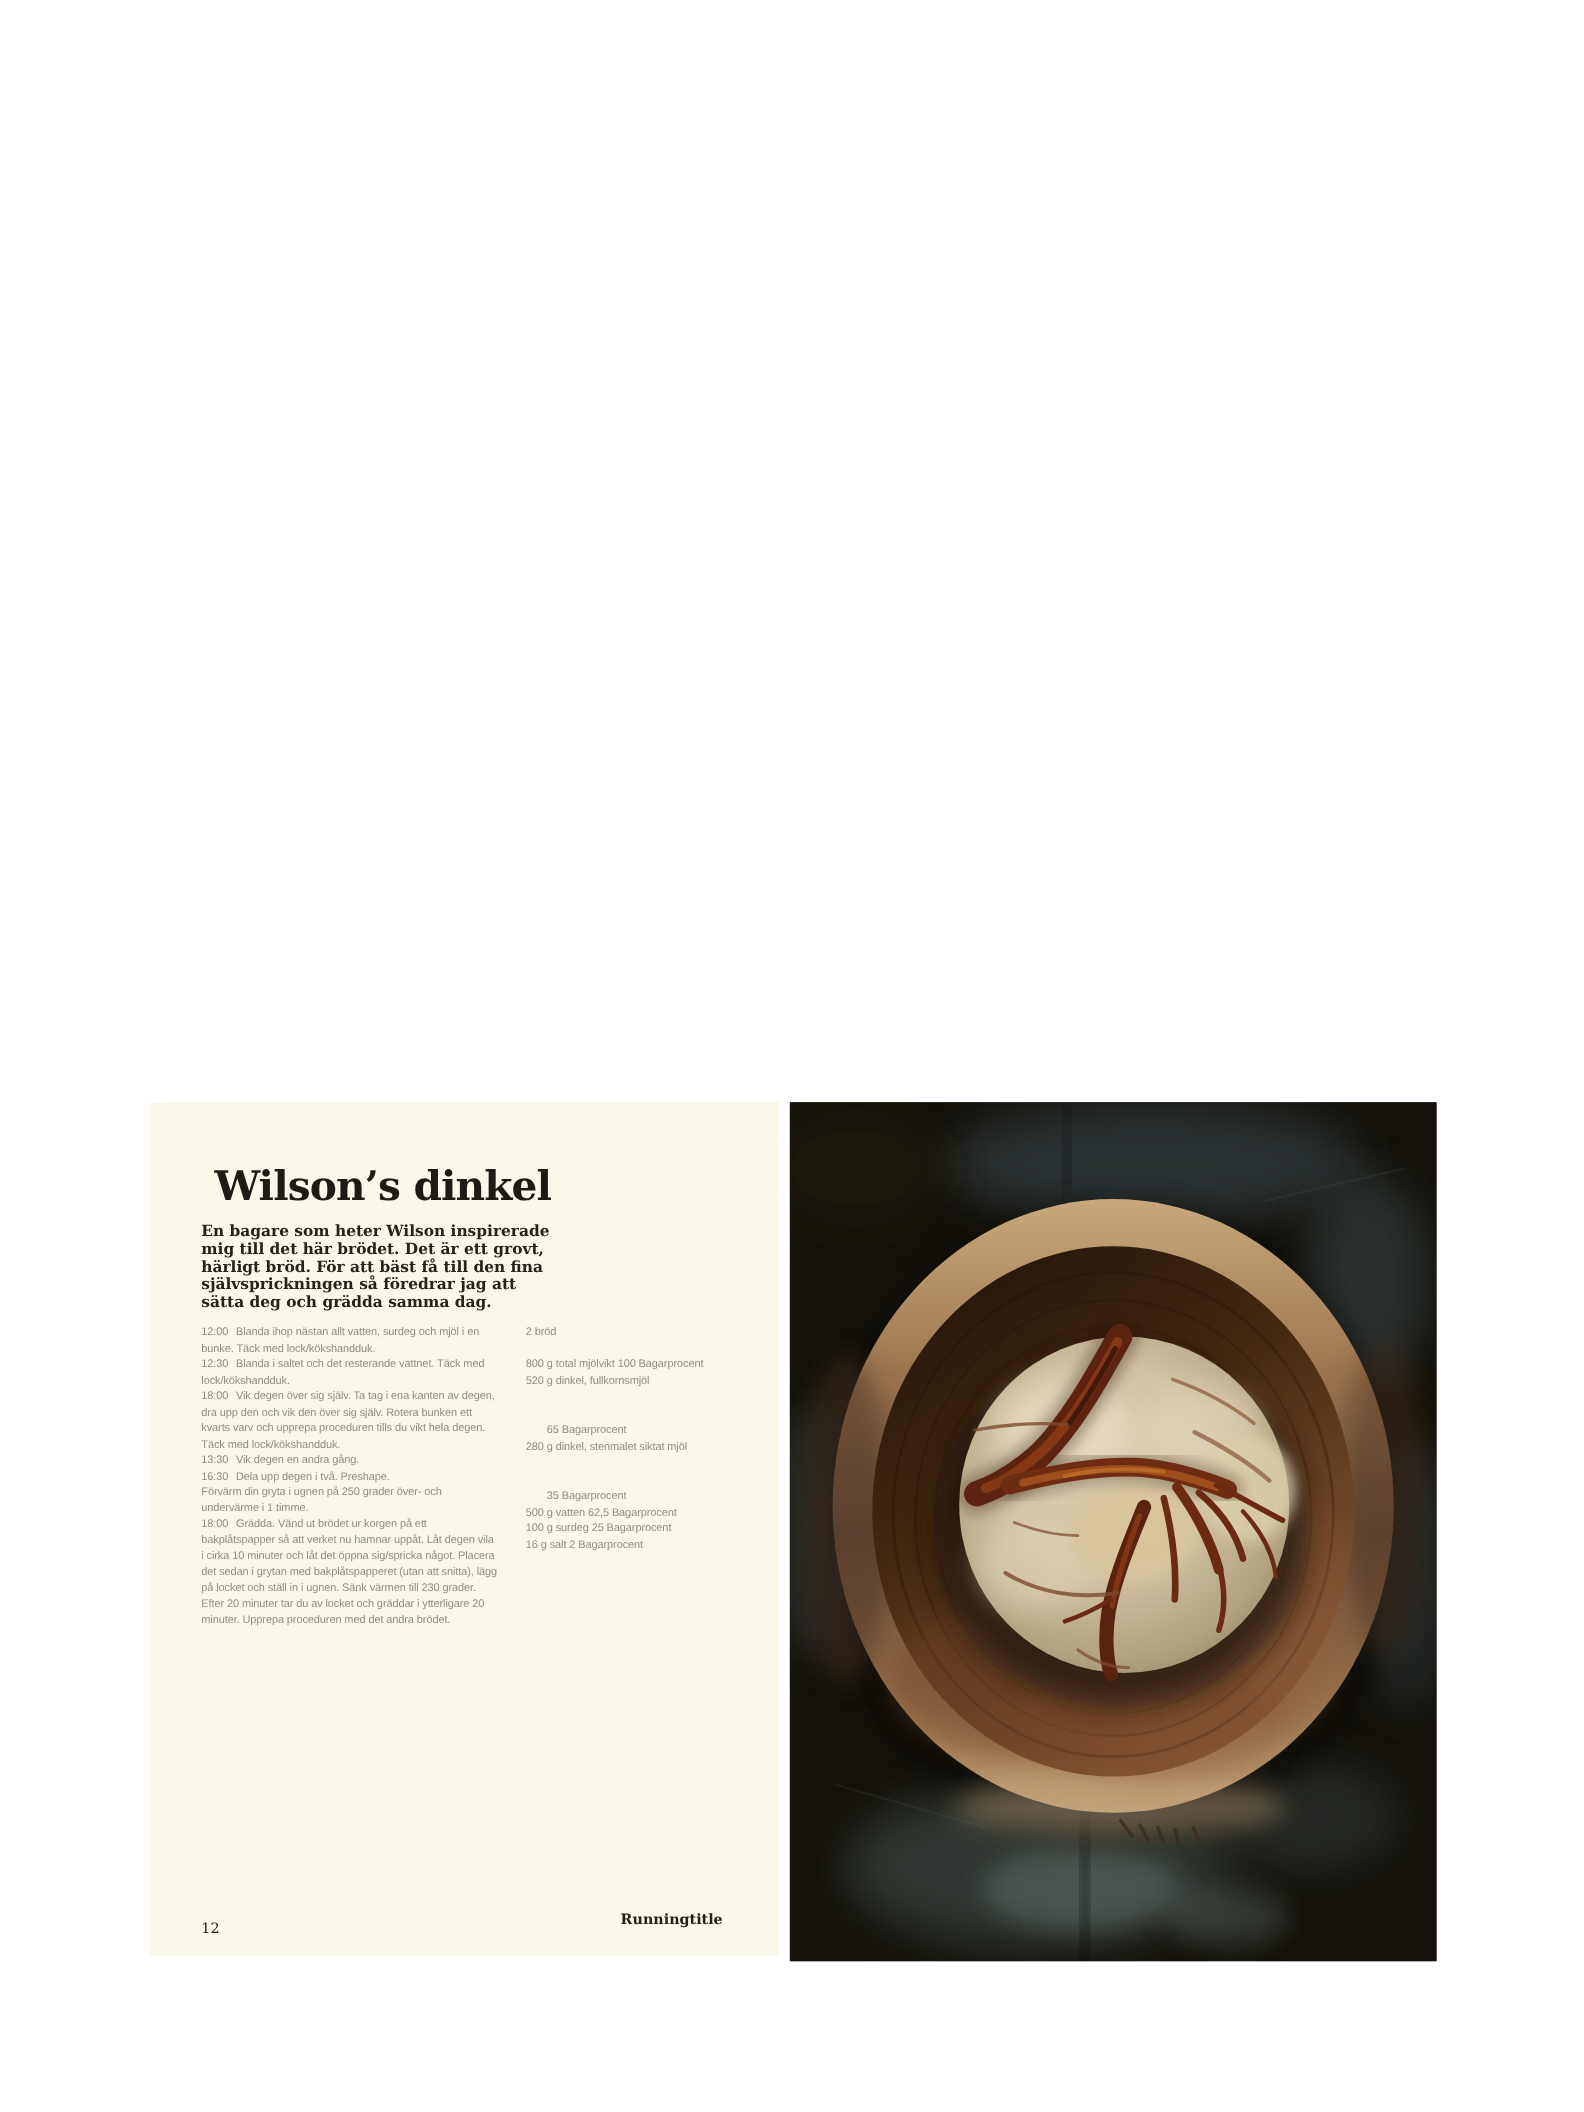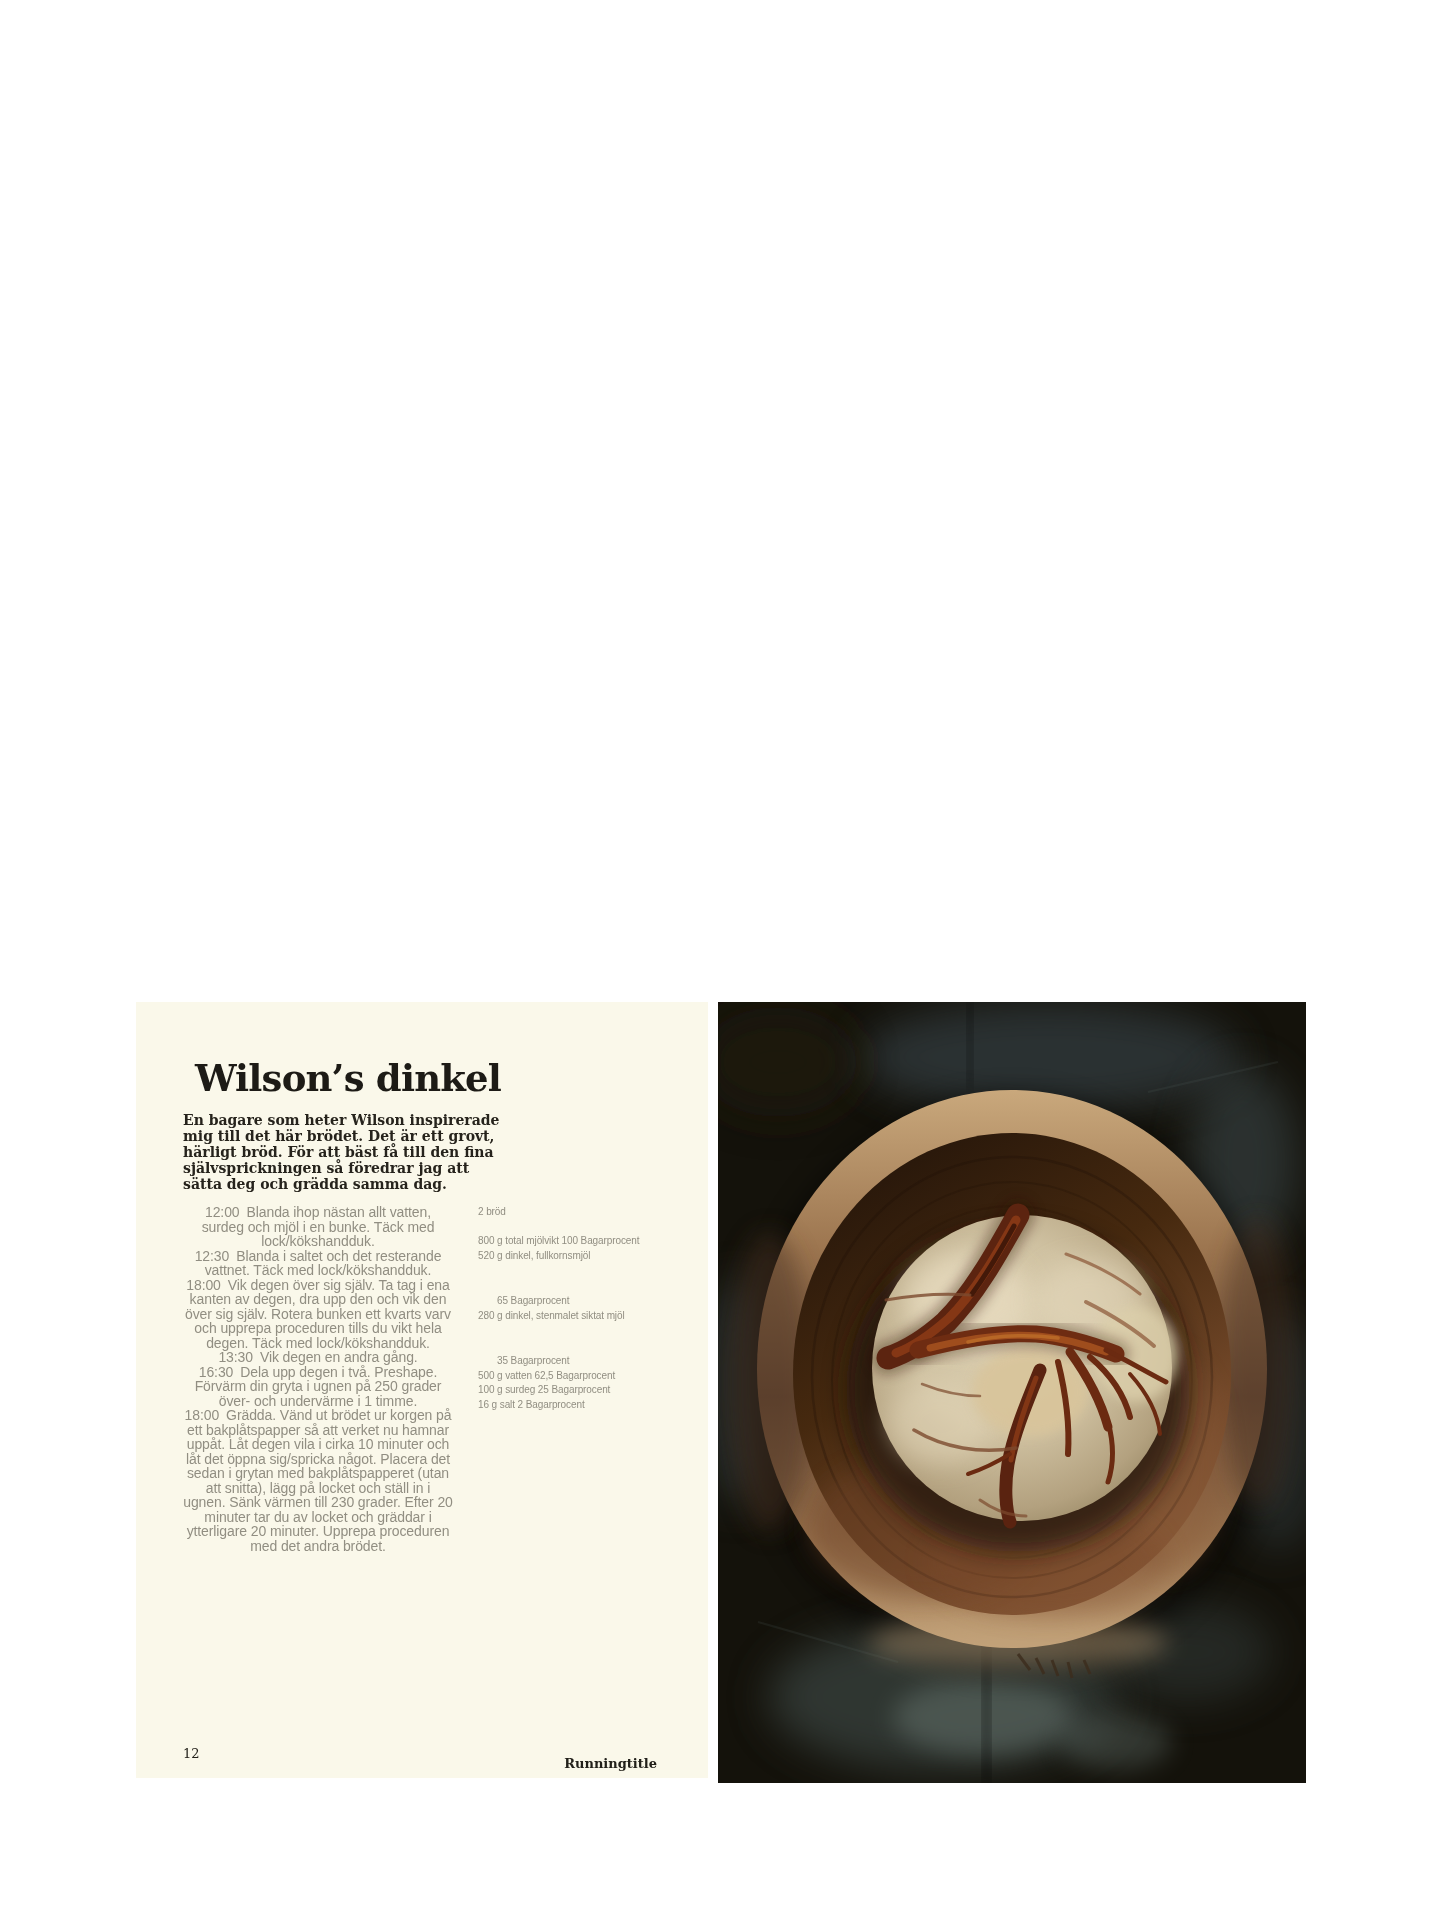--- a/index.html
+++ b/index.html
@@ -24,38 +24,38 @@
     color:#1d1b16;
   }
   .recipe-intro{
     position:absolute;left:47px;top:110px;width:322px;margin:0;
     font-family:"DejaVu Serif","Liberation Serif",serif;
     font-weight:700;font-size:14px;line-height:16px;
     color:#26231c;
   }
   .col-steps{
     position:absolute;left:47px;top:203px;width:270px;
-    font-size:14px;line-height:14.5px;letter-spacing:-0.1px;color:#918e82;text-align:center;
+    font-size:10px;line-height:14.5px;letter-spacing:-0.1px;color:#918e82;
   }
   .col-steps p{margin:0;}
   .step-time{display:inline-block;margin-right:7px;}
   .col-ingredients{
     position:absolute;left:342px;top:203px;width:200px;
     font-size:10px;line-height:14.5px;letter-spacing:-0.1px;color:#918e82;
   }
   .yield-line{margin:0 0 14.5px 0;}
   .col-ingredients p.ing{margin:0;}
   .col-ingredients p.ing.indent{padding-left:19px;margin-top:31px;}
   .footer-page-number{
     position:absolute;left:47px;bottom:17px;margin:0;
     font-family:"DejaVu Serif","Liberation Serif",serif;
     font-weight:400;font-size:13px;color:#22201a;
   }
   .footer-running-title{
-    position:absolute;right:51px;bottom:7px;margin:0;
+    position:absolute;right:51px;bottom:25px;margin:0;
     font-family:"DejaVu Serif","Liberation Serif",serif;
     font-weight:700;font-size:13px;color:#22201a;
   }
 </style>
 </head>
 <body>
 
 <div class="left-page">
   <h1 class="recipe-title">Wilson’s dinkel</h1>
   <p class="recipe-intro">En bagare som heter Wilson inspirerade mig till det här brödet. Det är ett grovt, härligt bröd. För att bäst få till den fina självsprickningen så föredrar jag att sätta deg och grädda samma dag.</p>

